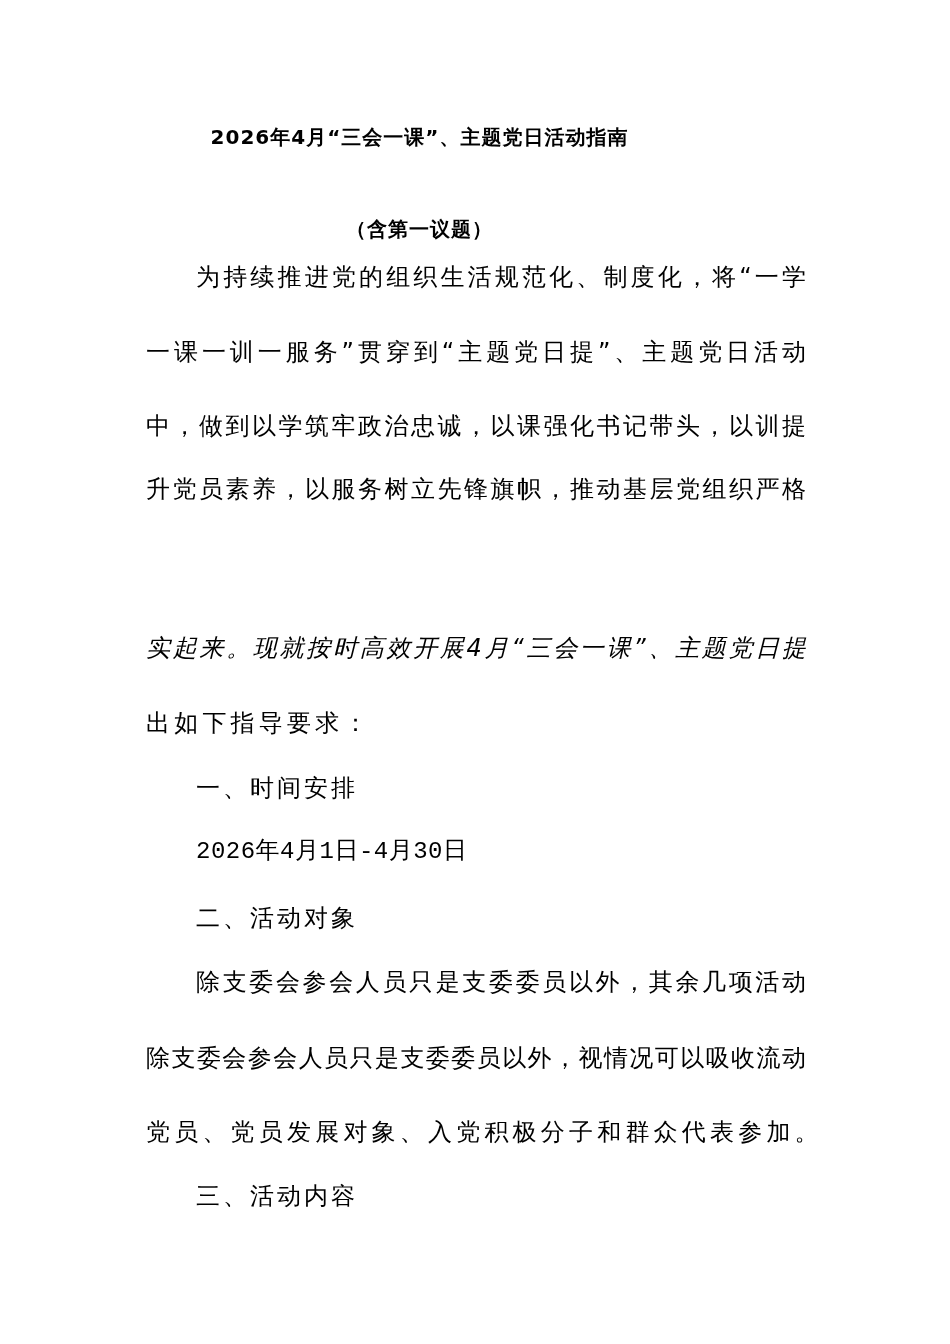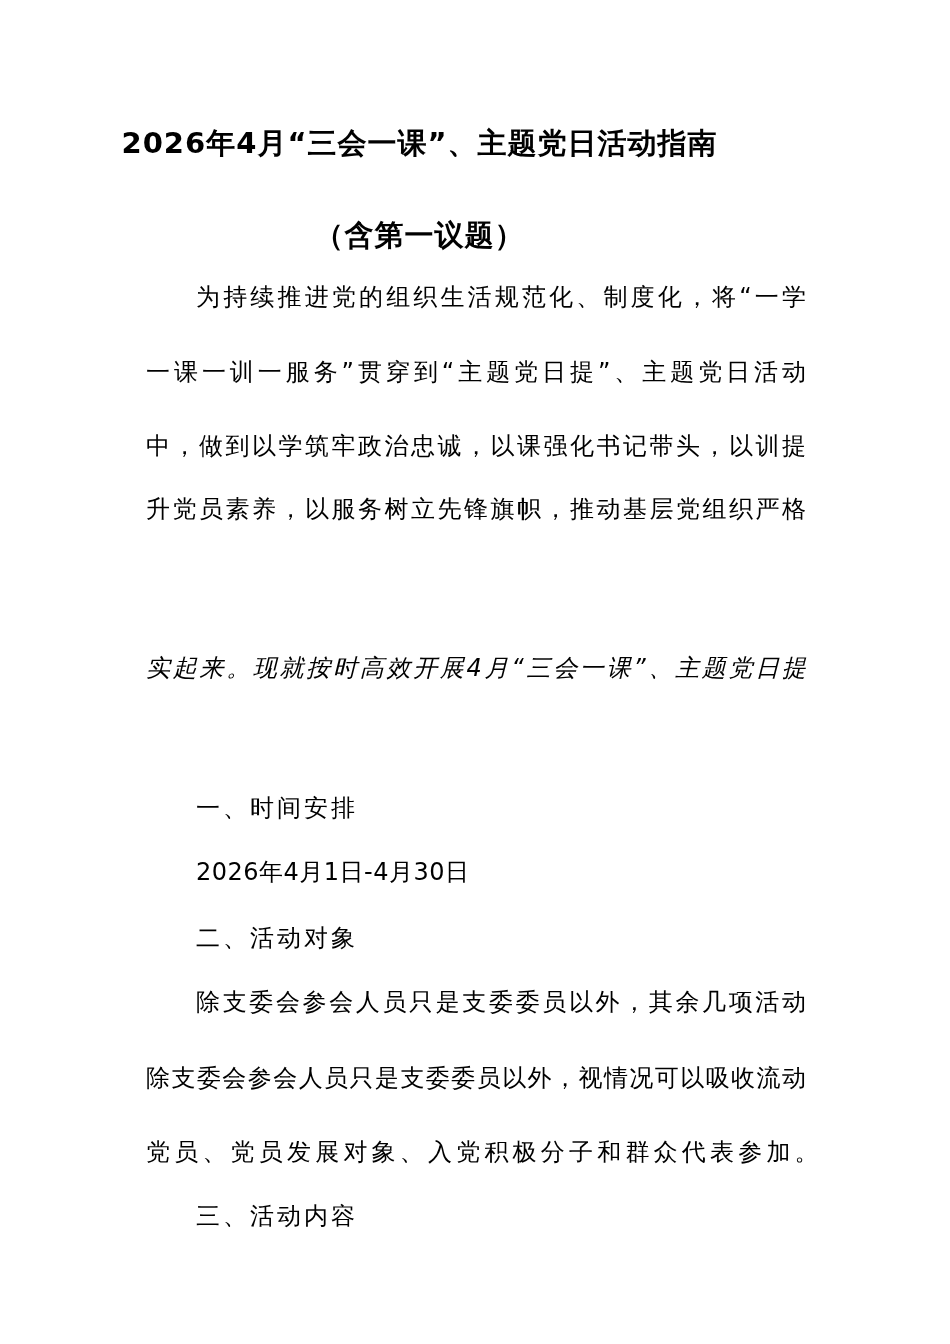--- a/index.html
+++ b/index.html
@@ -22,35 +22,34 @@
       width: 950px;
       height: 1344px;
       background: #ffffff;
     }
     .title {
       position: absolute;
       left: 0;
       width: 839px;
       text-align: center;
       font-weight: bold;
-      font-size: 29px;
+      font-size: 20px;
       letter-spacing: 1px;
       white-space: nowrap;
     }
     .title-1 { top: 124px; }
     .title-2 { top: 184px; margin-top: 32px; }
     .line {
       position: absolute;
       left: 146px;
       width: 660px;
       font-size: 24px;
       white-space: nowrap;
       letter-spacing: 4.2px;
       line-height: 30px;
-      margin-top: 20px;
     }
     .line.justify {
       text-align: justify;
       text-align-last: justify;
       letter-spacing: 0;
     }
     .line.indent {
       left: 196px;
       width: 610px;
     }
@@ -67,23 +66,24 @@
 <div class="page">
 
   <div class="title title-1">2026年4月“三会一课”、主题党日活动指南</div>
   <div class="title title-2">（含第一议题）</div>
 
   <div class="line indent justify" style="top:262px;">为持续推进党的组织生活规范化、制度化，将“一学</div>
   <div class="line justify" style="top:337px;">一课一训一服务”贯穿到“主题党日提”、主题党日活动</div>
   <div class="line justify" style="top:411px;">中，做到以学筑牢政治忠诚，以课强化书记带头，以训提</div>
   <div class="line justify" style="top:474px;">升党员素养，以服务树立先锋旗帜，推动基层党组织严格</div>
   <div class="line justify" style="top:633px;font-style:italic;">实起来。现就按时高效开展4月“三会一课”、主题党日提</div>
+  <div class="line" style="top:708px;">出如下指导要求：</div>
 
   <div class="line indent heading" style="top:773px;">一、时间安排</div>
-  <div class="line indent date-line" style="top:837px;">2026年4月1日-4月30日</div>
+  <div class="line indent date-line" style="top:837px;font-family:Liberation Mono, monospace;">2026年4月1日-4月30日</div>
 
   <div class="line indent heading" style="top:903px;">二、活动对象</div>
   <div class="line indent justify" style="top:967px;">除支委会参会人员只是支委委员以外，其余几项活动</div>
   <div class="line justify" style="top:1043px;">除支委会参会人员只是支委委员以外，视情况可以吸收流动</div>
   <div class="line" style="top:1117px;">党员、党员发展对象、入党积极分子和群众代表参加。</div>
 
   <div class="line indent heading" style="top:1181px;">三、活动内容</div>
 
 </div>
 

